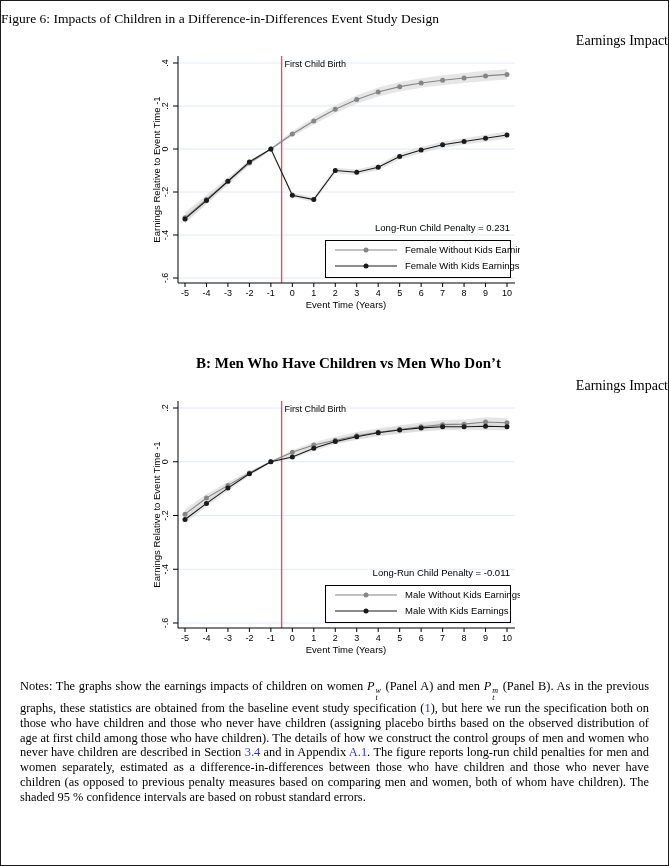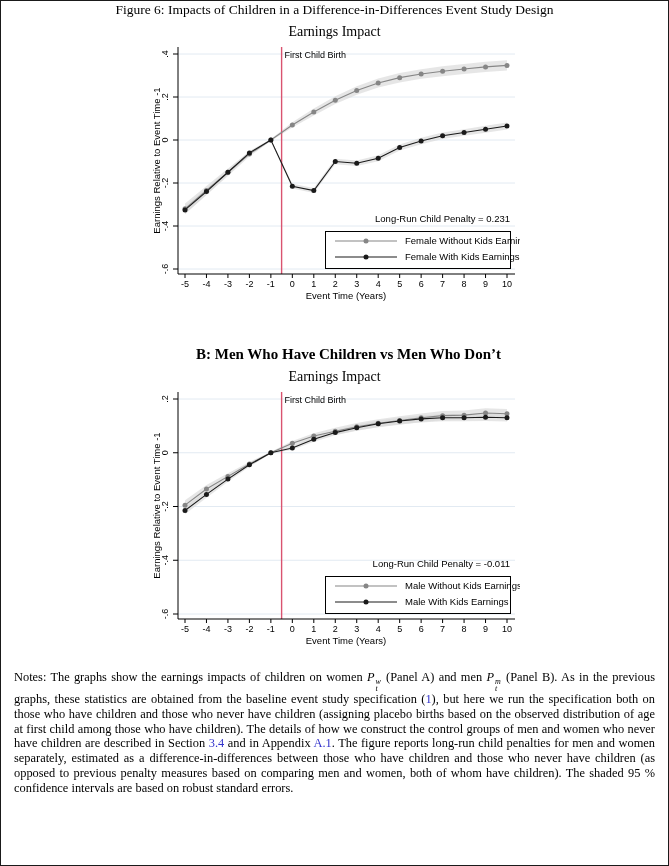--- a/index.html
+++ b/index.html
@@ -2,33 +2,33 @@
 <html><head>
 <meta charset="utf-8">
 <style>
   html,body{margin:0;padding:0;background:#fff;}
   .page{
     width:669px;height:866px;box-sizing:border-box;
     border:1px solid #1a1a1a;background:#fff;overflow:hidden;
     font-family:"Liberation Serif", serif;color:#000;
   }
   .fig-title{
-    margin-top:1px;text-align:center;font-size:13.5px;
+    margin-top:10px;text-align:left;font-size:13.5px;
   }
   .panel-heading{
     margin:27px 0 0;text-align:center;font-size:15px;font-weight:bold;
   }
   .panel-heading.second{margin-top:38px;padding-left:28px;}
   .panel-subtitle{
-    margin-top:6px;text-align:center;font-size:14px;
+    margin-top:6px;text-align:right;font-size:14px;
   }
   .chart-wrap{width:370px;margin:2px auto 0;}
   svg text{font-family:"Liberation Sans", sans-serif;fill:#000;}
   .notes{
-    margin:17px 13px 0;
+    margin:17px 19px 0;
     font-size:12.4px;line-height:14.8px;text-align:justify;
   }
   .ref-link{text-decoration:none;cursor:pointer;}
   .pmath i{font-family:"Liberation Serif", serif;}
   .scripts{
     display:inline-flex;flex-direction:column;align-items:flex-start;
     font-size:8px;line-height:6.5px;vertical-align:-3px;margin:0 1px;font-style:italic;
   }
 </style>
 </head>

